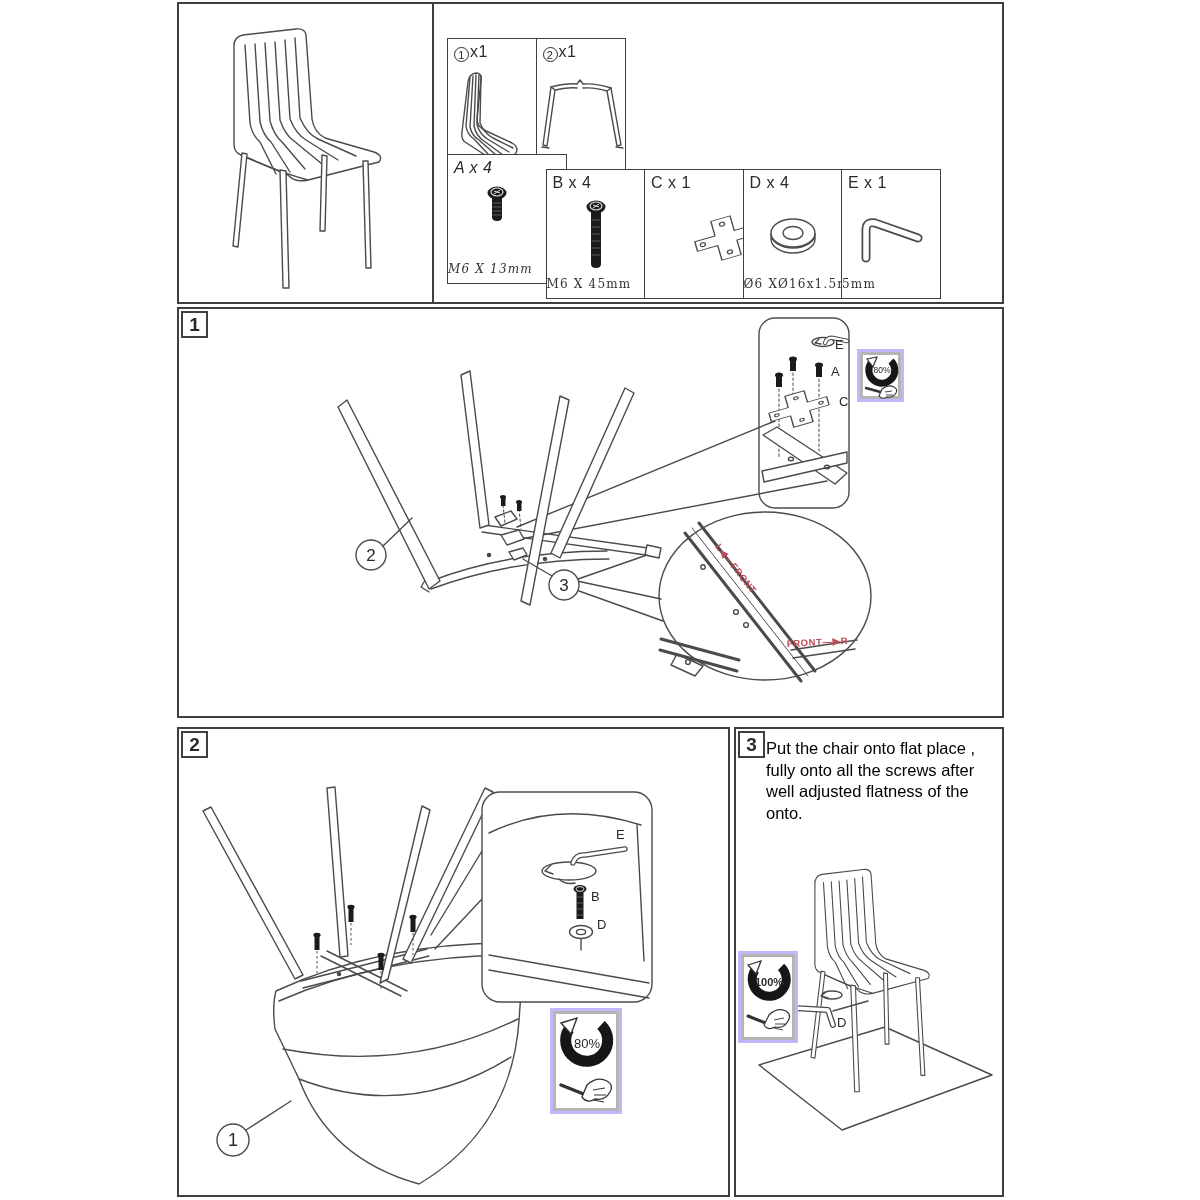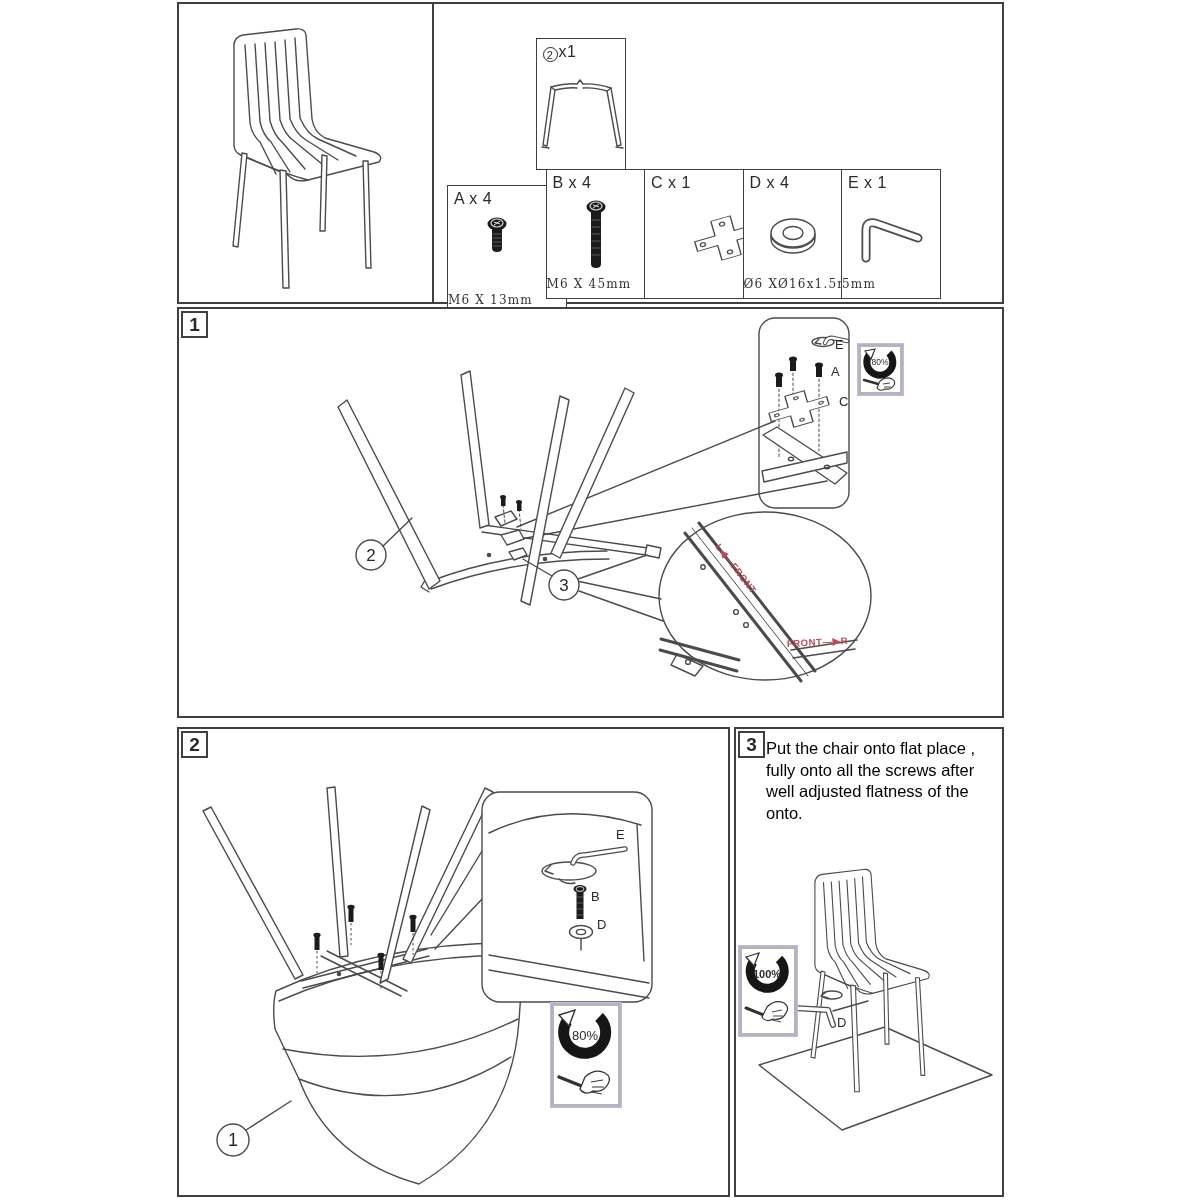--- a/index.html
+++ b/index.html
@@ -9,22 +9,22 @@
   .badge{position:absolute;top:2px;left:2px;width:27px;height:27px;border:2px solid #3f3f3f;
          display:flex;align-items:center;justify-content:center;font-weight:bold;font-size:19px;
          background:#fff;box-sizing:border-box;z-index:5;}
   .cell{position:absolute;border:1.5px solid #3f3f3f;box-sizing:border-box;background:#fff;}
   .cell-label{position:absolute;top:4px;left:6px;font-size:16px;letter-spacing:.5px;white-space:nowrap;}
   .size{position:absolute;bottom:7px;left:0;width:100%;text-align:left;font-size:12px;
         font-family:"DejaVu Serif",serif;letter-spacing:1.2px;white-space:nowrap;color:#333;}
   .circ{display:inline-block;width:15px;height:15px;border:1.4px solid #2a2a2a;border-radius:50%;
         text-align:center;line-height:15px;font-size:11px;vertical-align:-2px;margin-right:1px;
         box-sizing:border-box;}
-  .torque{position:absolute;border:1px solid #c4b5fd;box-shadow:inset 0 0 0 3px #b5b5b5;
-          background:#fff;box-sizing:border-box;}
+  .torque{position:absolute;border:3px solid #c4b5fd;box-shadow:inset 0 0 0 3px #b5b5b5;
+          background:#fff;box-sizing:border-box;margin-top:6px;}
   .torque svg{position:absolute;left:4px;top:4px;}
   .instr{position:absolute;left:30px;top:9px;width:238px;font-size:16.5px;line-height:21.5px;color:#000000;}
   svg{display:block;}
   svg text{font-family:"Liberation Sans",sans-serif;fill:#2a2a2a;}
   .lineart{stroke:#4b4b4b;stroke-width:1.4;fill:none;stroke-linecap:round;stroke-linejoin:round;}
   .solid{fill:#fff;stroke:#4b4b4b;stroke-width:1.4;stroke-linejoin:round;}
   .dark{fill:#1b1b1b;stroke:none;}
   .dashed{stroke:#4b4b4b;stroke-width:1;stroke-dasharray:2.5,2.5;fill:none;}
   .redlabel{fill:#bf4a58;font-weight:bold;font-size:9.5px;letter-spacing:.6px;}
   .svglabel{font-size:13px;}
@@ -50,38 +50,53 @@
       <path class="solid" d="M63,149 L68,150 L59,243 L54,242 Z"></path>
       <path class="solid" d="M101,166 L107,167 L110,284 L104,284 Z"></path>
       <path class="solid" d="M143,151 L148,152 L146,227 L141,227 Z"></path>
       <path class="solid" d="M184,157 L189,157 L192,264 L187,264 Z"></path>
     </g>
   </svg>
 </div>
 
 <div class="box" style="left:432px;top:2px;width:572px;height:302px;">
 
+  <div class="cell" style="left:13px;top:34px;width:90px;height:132px;">
+    <div class="cell-label">
+      <span class="circ">1</span><span>x1</span>
+    </div>
+    <svg width="87" height="105" viewBox="0 0 87 105" style="margin-top:25px">
+      <g class="lineart">
+        <path d="M17,78 Q13,75 14,68 L20,18 Q21,10 28,9 Q34,9 33,16 L29,55 Q29,62 36,66 L64,79 Q71,83 68,89 L64,93 Q52,99 40,93 Z"></path>
+        <path d="M22,13 L18,62 Q19,70 26,75 L40,90"></path>
+        <path d="M25,12 L22,63 Q24,72 31,76 L48,91"></path>
+        <path d="M28,11 L26,62 Q28,72 36,77 L55,91"></path>
+        <path d="M31,11 L29,61 Q32,71 41,76 L61,88"></path>
+        <path d="M33,12 L32,59 Q36,69 45,74 L65,84"></path>
+      </g>
+    </svg>
+  </div>
 
   <div class="cell" style="left:101.5px;top:34px;width:90px;height:132px;text-decoration:underline;">
     <div class="cell-label">
       <span class="circ">2</span><span>x1</span>
     </div>
     <svg width="87" height="105" viewBox="0 0 87 105" style="margin-top:25px">
       <g class="lineart">
         <path d="M14,23 Q30,19 40,20 L43,16 L46,20 Q58,19 74,24"></path>
         <path d="M15,27 Q30,23 40,24 M46,24 Q58,23 73,28"></path>
         <path class="solid" d="M14,23 L18,26 L10,82 L6,81 Z"></path>
         <path class="solid" d="M74,24 L70,27 L80,82 L84,81 Z"></path>
         <path d="M5,83 L12,84 M79,83 L86,84"></path>
       </g>
     </svg>
   </div>
 
 
-  <div class="cell" style="left:13px;top:181px;width:120px;height:130px;">
+  <div class="cell" style="left:13px;top:150px;width:120px;height:130px;font-style:italic;">
     <div class="cell-label">A x 4</div>
     <svg width="97" height="80" viewBox="0 0 97 80" style="margin-top:26px">
       <ellipse class="dark" cx="49" cy="12" rx="9.5" ry="6.5"></ellipse>
       <ellipse cx="49" cy="11" rx="6" ry="4" fill="none" stroke="#dcdcdc" stroke-width="1.2"></ellipse>
       <path d="M46,10 l6,2 M52,9 l-6,4" stroke="#dcdcdc" stroke-width="1"></path>
       <path class="dark" d="M44,17 L44,36 Q44,40 49,40 Q54,40 54,36 L54,17 Z"></path>
       <path d="M44.5,22 h9 M44.5,26 h9 M44.5,30 h9 M44.5,34 h9" stroke="#5d5d5d" stroke-width="1"></path>
     </svg>
     <div class="size">M6 X 13mm</div>
   </div>

